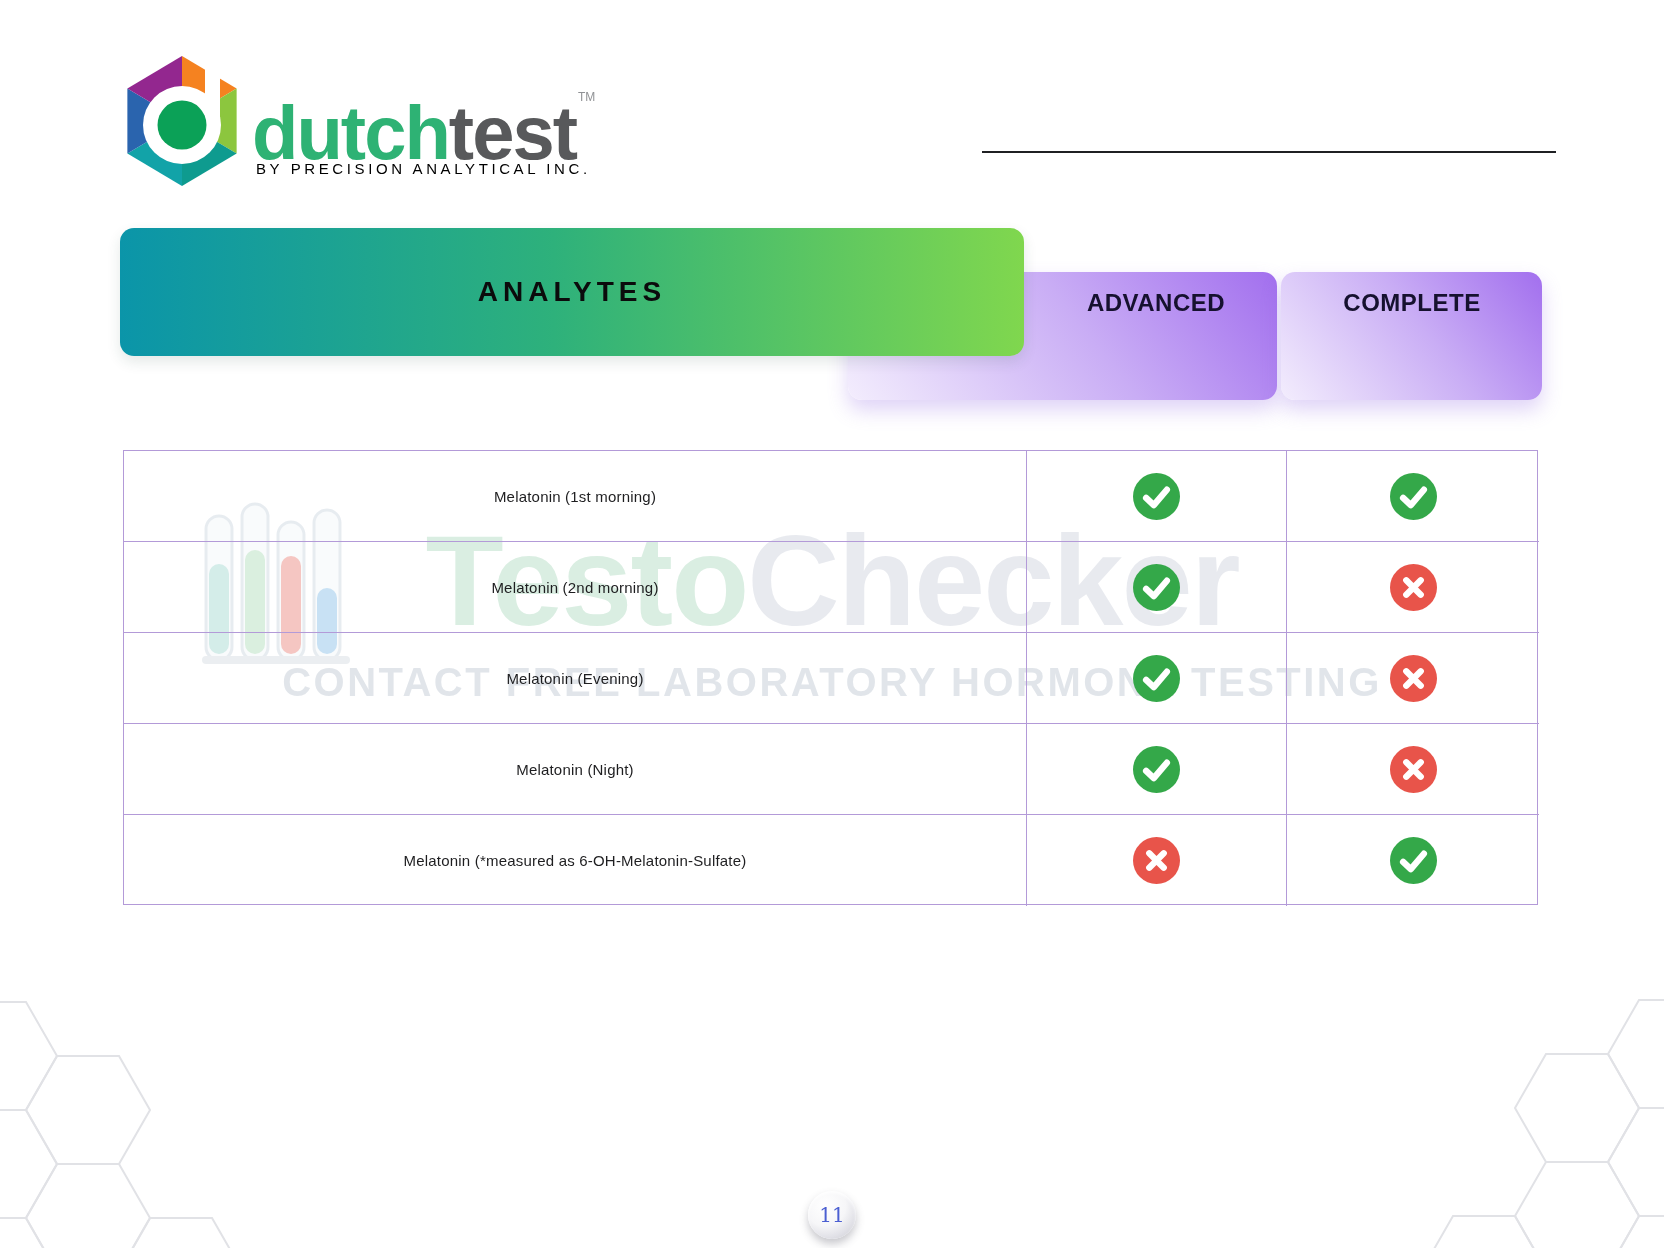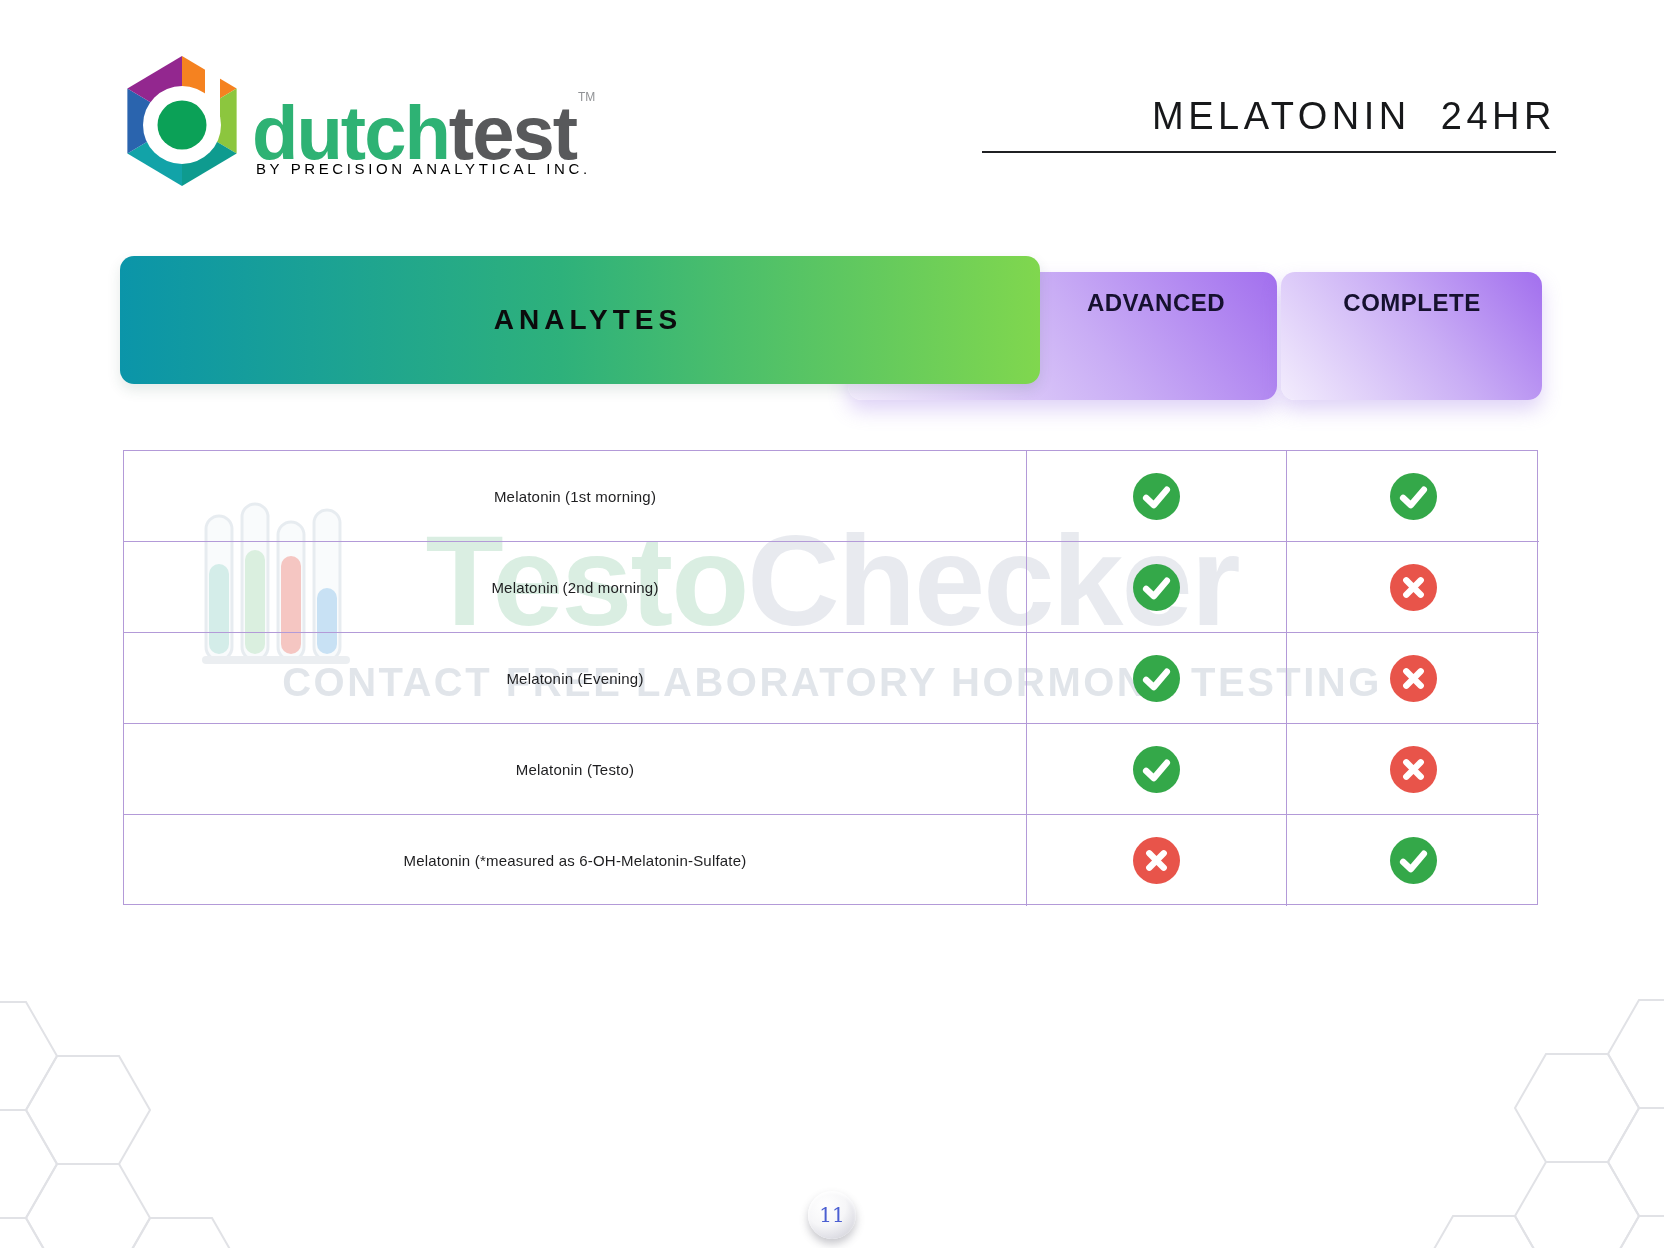--- a/index.html
+++ b/index.html
@@ -43,24 +43,24 @@
 
   
   .plan-panel {
     position:absolute; top:272px; height:128px; border-radius:14px;
     background:linear-gradient(52deg, var(--panel-purple-light,#F3EDFD) 0%, var(--panel-purple-mid,#C9ADF5) 55%, var(--panel-purple,#A26FEE) 100%);
     box-shadow:0 10px 20px rgba(150,110,230,0.30);
   }
   .panel-advanced { left:848px;  width:429px; }
   .panel-complete { left:1281px; width:261px; }
   .analytes-bar {
-    position:absolute; left:120px; top:256px; width:904px; height:128px; border-radius:14px;
+    position:absolute; left:120px; top:228px; width:904px; height:128px; border-radius:14px;
     background:linear-gradient(90deg, var(--bar-teal,#0B95A9) 0%, var(--bar-green-mid,#2EB17B) 48%, var(--bar-green,#80D74E) 100%);
     box-shadow:0 6px 14px rgba(30,70,60,0.12);
-    display:flex; align-items:center; justify-content:center;padding-left:16px;
+    display:flex; align-items:center; justify-content:center;
   }
   .analytes-label { font-size:28px; font-weight:800; letter-spacing:5px; color:#0b0b0c; }
   .col-label {
     position:absolute; top:286px; height:34px; display:flex; align-items:center; justify-content:center;
     font-size:24px; font-weight:700; letter-spacing:0.5px; color:#16112f;
   }
   .label-advanced { left:1026px; width:260px; }
   .label-complete { left:1286px; width:252px; }
 
   
@@ -142,21 +142,20 @@
         <polygon points="64,66 9.4,33.5 64,1" fill="#93278F"></polygon>
         <circle cx="64" cy="70" r="39" fill="#ffffff"></circle>
         <rect x="87" y="12" width="15" height="60" rx="3" fill="#ffffff"></rect>
         <circle cx="64" cy="70" r="24.5" fill="#0BA157"></circle>
       </g>
     </svg>
     <div class="brand-text"><span class="b-green">dutch</span><span class="b-gray">test</span><sup>TM</sup></div>
     <div class="brand-tagline">BY PRECISION ANALYTICAL INC.</div>
   </div>
 
-  <div class="page-title">MELATONIN  24HR</div>
   <div class="title-underline"></div>
 
   <div class="plan-panel panel-advanced"></div>
   <div class="plan-panel panel-complete"></div>
   <div class="analytes-bar">
     <span class="analytes-label">ANALYTES</span>
   </div>
   <div class="col-label label-advanced">ADVANCED</div>
   <div class="col-label label-complete">COMPLETE</div>
 
@@ -215,21 +214,21 @@
           <span class="mark-icon">
             <svg width="47" height="47" viewBox="0 0 52 52">
               <circle cx="26" cy="26" r="26" fill="#E8544A"></circle>
               <path d="M18 18 L34 34 M34 18 L18 34" fill="none" stroke="#fff" stroke-width="7" stroke-linecap="round"></path>
             </svg>
           </span>
         </div>
     </div>
 
     <div class="trow">
-      <div class="cell analyte">Melatonin (Testo)</div>
+      <div class="cell analyte">Melatonin (Night)</div>
       <div class="cell mark">
           <span class="mark-icon">
             <svg width="47" height="47" viewBox="0 0 52 52">
               <circle cx="26" cy="26" r="26" fill="#34A849"></circle>
               <path d="M14.5 27.5 L23 35.5 L37.5 18.5" fill="none" stroke="#fff" stroke-width="7" stroke-linecap="round" stroke-linejoin="round"></path>
             </svg>
           </span>
         </div>
       <div class="cell mark">
           <span class="mark-icon">

